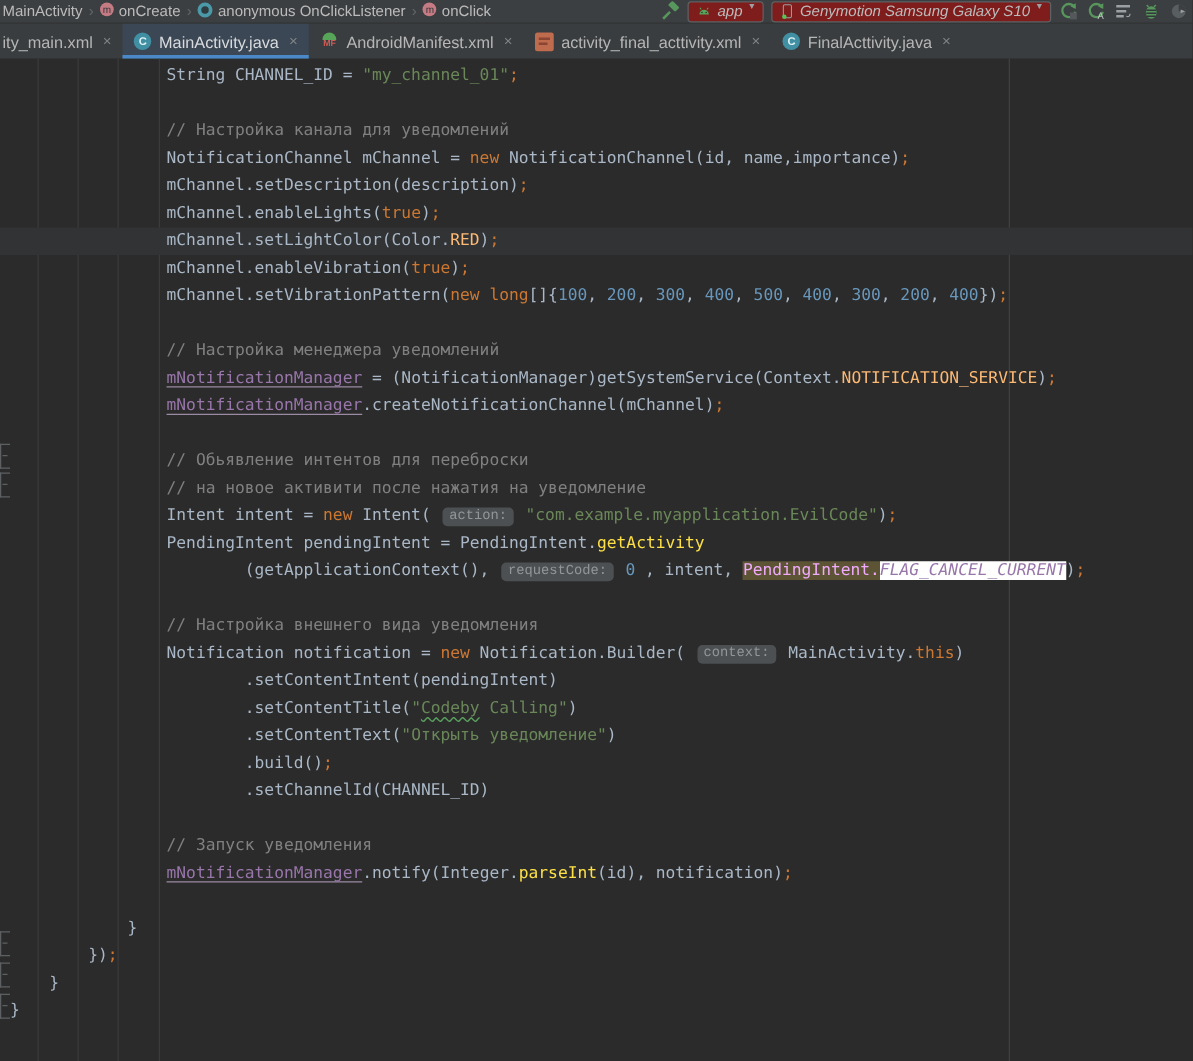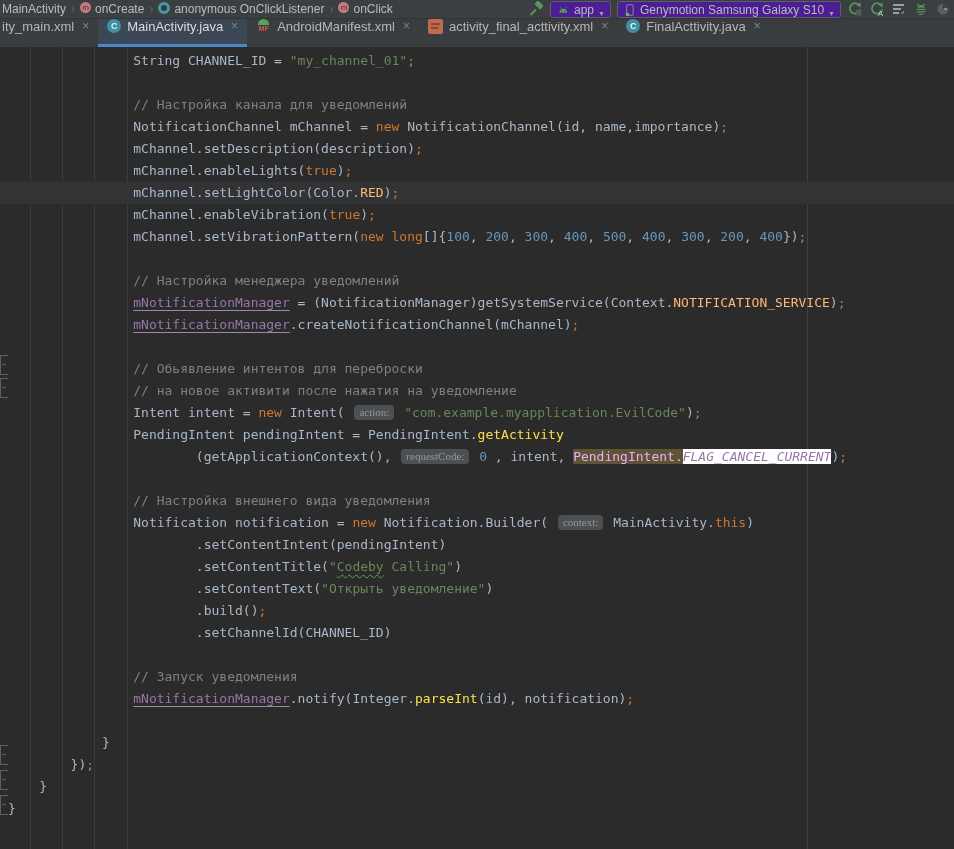--- a/index.html
+++ b/index.html
@@ -18,31 +18,31 @@
   .crumbs{display:flex;align-items:center;gap:4px;padding-left:2px;}
   .crumb{display:flex;align-items:flex-start;gap:4px;cursor:default;}
   .crumb-sep{color:#63666a;font-size:12px;margin:0 1px;}
   .badge{width:11px;height:11px;border-radius:50%;display:inline-flex;
          align-items:center;justify-content:center;font-size:8px;line-height:1;}
   .badge.method{background:#c57b84;color:#34373a;}
   .badge.anon{background:#2f3b3e;border:3px solid #4a98a8;width:6px;height:6px;box-sizing:content-box;}
   .spacer{flex:1;}
   .tool-btn{display:inline-flex;align-items:center;justify-content:center;
             width:22px;height:17px;cursor:pointer;}
-  .combo{display:inline-flex;align-items:flex-end;gap:4px;height:15px;
+  .combo{display:inline-flex;align-items:flex-start;gap:4px;height:15px;
          border:1px solid #5e6163;border-radius:3px;padding:0 5px;margin:0 3px;
-         color:#bbbbbb;cursor:pointer;background:#4c1d95;}
+         color:#bbbbbb;cursor:pointer;background:#7f1d1d;font-style:italic;}
   .combo .arrow{font-size:7px;color:#9da0a3;}
   
   .tabbar{
     position:absolute;left:0;top:19px;width:954px;height:28px;
     background:#3a3d3f;display:flex;align-items:stretch;
     font-size:13px;color:#b6b6b6;white-space:nowrap;
   }
-  .tab{display:flex;align-items:flex-start;gap:6px;padding:0 9px;cursor:pointer;position:relative;}
+  .tab{display:flex;align-items:center;gap:6px;padding:0 9px;cursor:pointer;position:relative;}
   .tab .close{color:#7f8487;font-size:12px;margin-left:2px;cursor:pointer;}
   .tab.active{background:#3b4754;color:#d8dbde;}
   .tab.active::after{content:"";position:absolute;left:0;right:0;bottom:0;height:3px;background:#4a88c7;}
   .cls-icon{width:14px;height:14px;border-radius:50%;background:#418fa2;color:#dff2f6;
             display:inline-flex;align-items:center;justify-content:center;
             font-size:9px;font-weight:bold;}
   .file-icon{width:15px;height:15px;border-radius:2px;position:relative;display:inline-block;}
   .file-icon.manifest{background:transparent;}
   .file-icon.manifest .head{position:absolute;left:2px;top:0;width:11px;height:6px;
       border-radius:6px 6px 0 0;background:#57a559;}
@@ -63,21 +63,21 @@
   .k{color:#cc7832;}
   .s{color:#6a8759;}
   .sw{color:#6a8759;text-decoration:underline wavy #58a05d;text-decoration-thickness:1px;text-underline-offset:3px;}
   .n{color:#6897bb;}
   .c{color:#808080;}
   .sf{color:#fdba74;}
   .f{color:#9876aa;text-decoration:underline;text-decoration-color:#9a8aa3;text-underline-offset:3px;}
   .im{color:#fde047;}
   .sc{color:#cc7832;}
   .ch{background:#4c5052;color:#939699;border-radius:4px;padding:0 5px;margin:0 2px;
-      font-size:11px;font-family:Liberation Serif, serif;display:inline-block;
+      font-size:11px;font-family:Liberation Mono, monospace;display:inline-block;
       line-height:15px;vertical-align:1px;}
   .hd{color:#f0abfc;background:#5d5435;}
   .hsf{color:#9876aa;font-style:italic;background:#ffffff;}
   
   .fold{position:absolute;left:0;width:8px;height:20px;box-sizing:border-box;
         border:1px solid #5d6062;border-right:none;cursor:pointer;}
   .fold::after{content:"";position:absolute;left:1px;top:8px;width:4px;height:1px;background:#5d6062;}
 </style>
 </head>
 <body>

